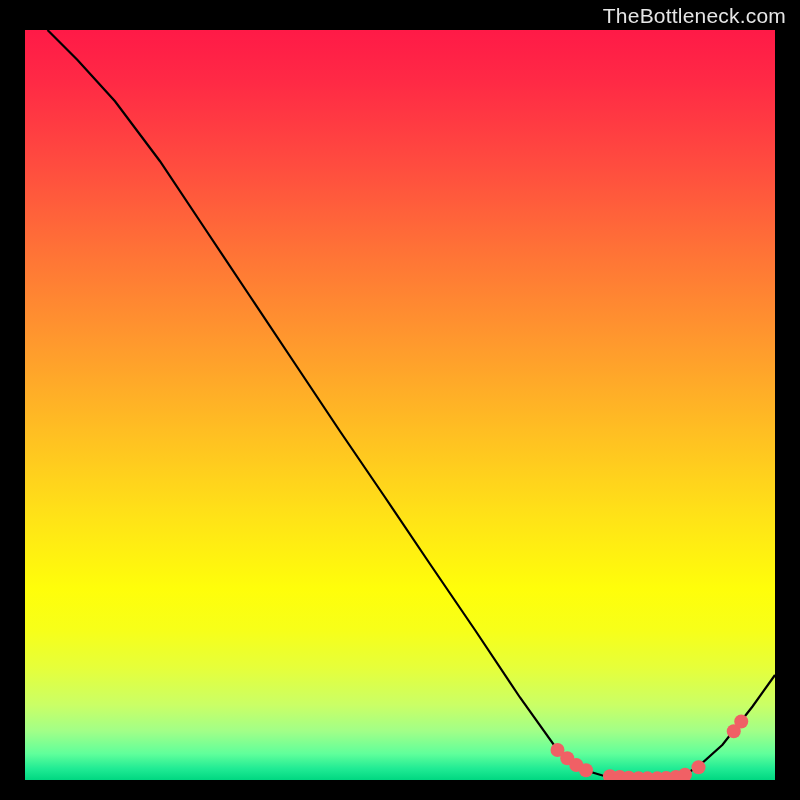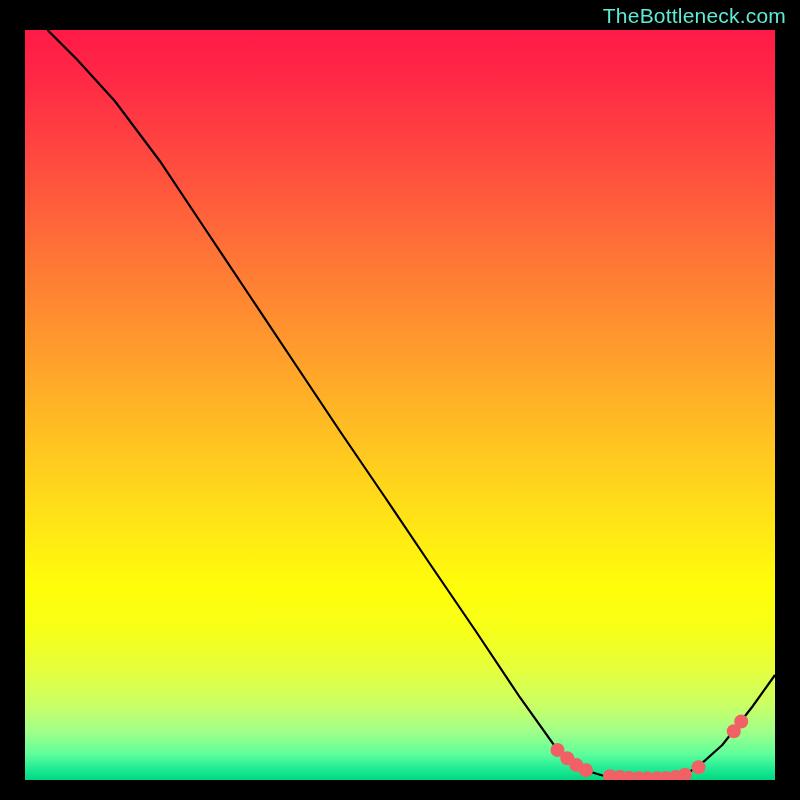--- a/index.html
+++ b/index.html
@@ -13,21 +13,21 @@
   }
   .wrap {
     position: relative;
     width: 800px;
     height: 800px;
   }
   .attribution {
     position: absolute;
     top: 4px;
     right: 14px;
-    color: #5eead4;
+    color: #e5e5e5;
     font-size: 21px;
     font-weight: 400;
     letter-spacing: 0.2px;
   }
   .chart-area {
     position: absolute;
     left: 25px;
     top: 30px;
     width: 750px;
     height: 750px;

